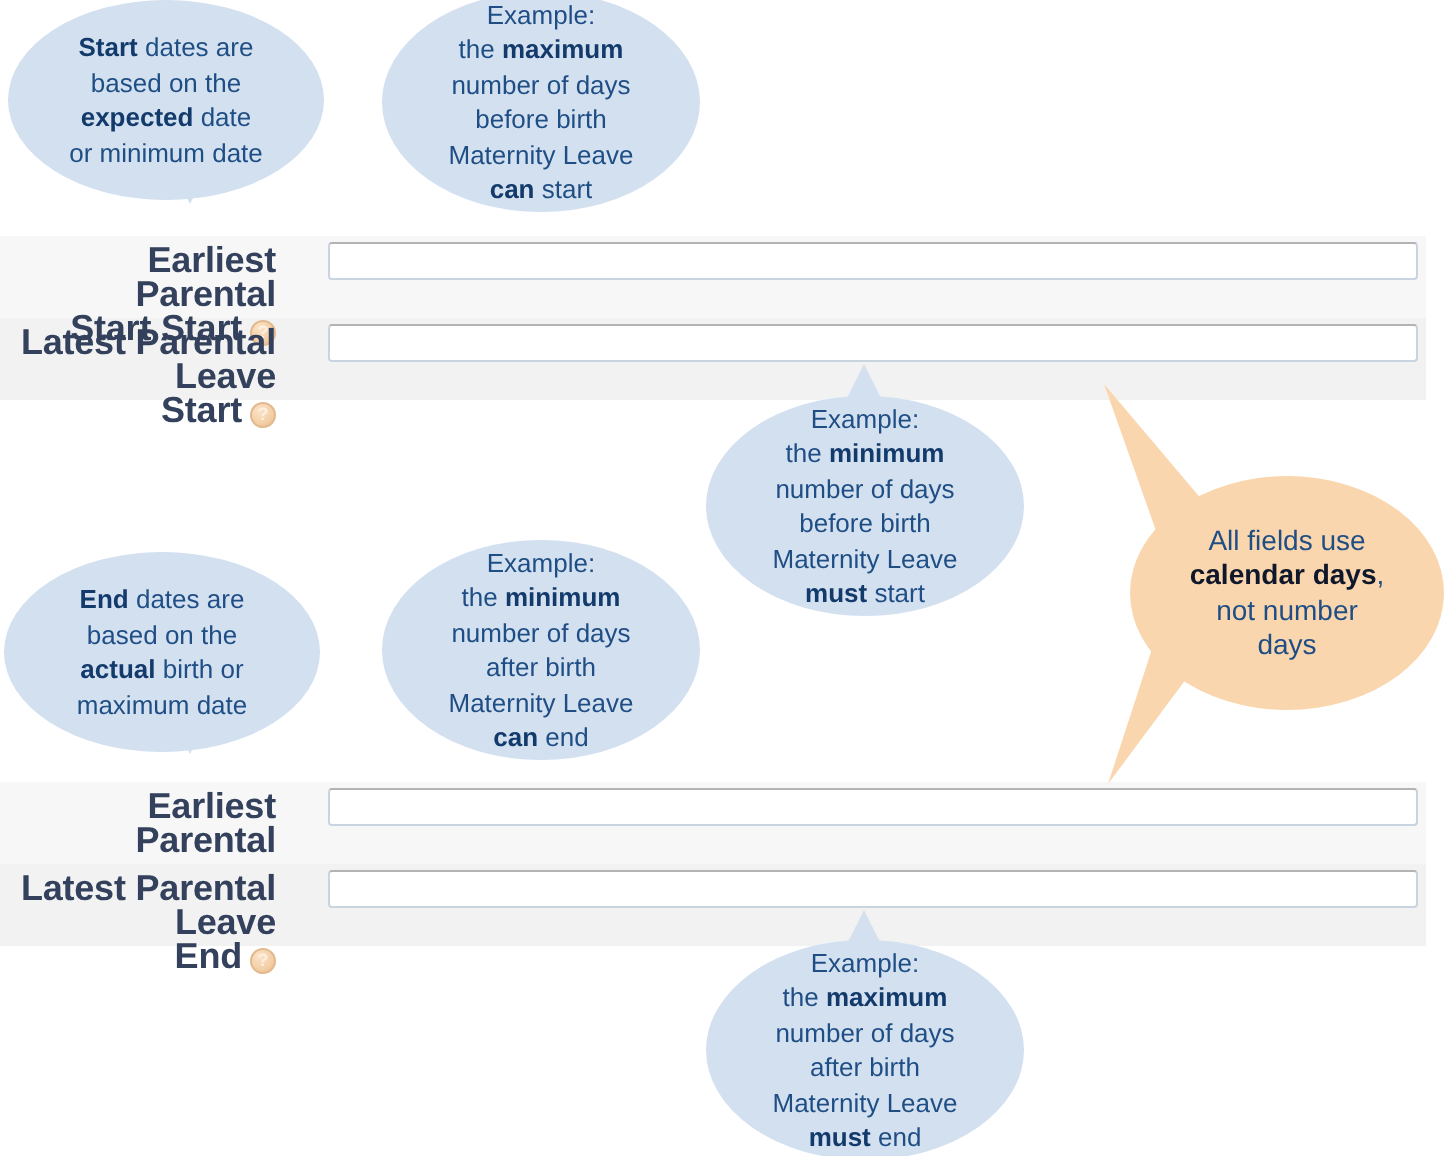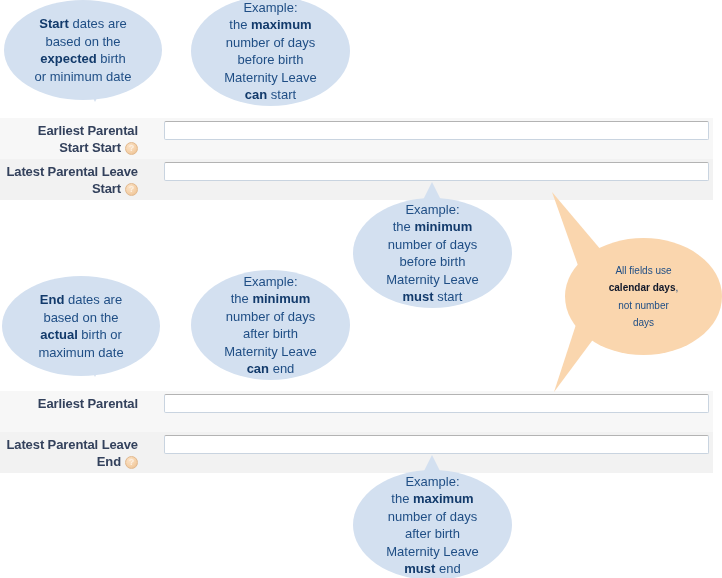--- a/index.html
+++ b/index.html
@@ -34,21 +34,21 @@
     left: 0;
     width: 713px;
     height: 40px;
     display: flex;
     align-items: flex-start;
   }
   .field-label {
     width: 140px;
     padding-right: 2px;
     text-align: right;
-    font-size: 13px;
+    font-size: 18px;
     font-weight: bold;
     color: #33415c;
     line-height: 17px;
     padding-top: 3px;
     letter-spacing: -0.1px;
   }
   .field-label .lbl-line { display: block; }
   .help-icon {
     display: inline-block;
     vertical-align: -3px;
@@ -122,21 +122,21 @@
     border-right: 11px solid transparent;
     border-bottom: 22px solid #d3e0f0;
   }
 
   
   .bubble-orange {
     position: absolute;
     background: #fad6ae;
     border-radius: 50%;
     color: #1f4e85;
-    font-size: 10px;
+    font-size: 14px;
     line-height: 17.5px;
     text-align: center;
     display: flex;
     align-items: center;
     justify-content: center;
     z-index: 5;
   }
   .bubble-orange b { color: #0f172a; font-weight: bold; }
   svg.orange-spikes {
     position: absolute;
@@ -163,21 +163,21 @@
 
   <svg class="orange-spikes" style="left:540px; top:192px;" width="120" height="210" viewBox="0 0 120 210">
     <polygon points="12,0 78,78 46,96" fill="#fad6ae"></polygon>
     <polygon points="14,200 72,122 44,108" fill="#fad6ae"></polygon>
   </svg>
 
   <div class="bubble" style="left:4px; top:0px; width:158px; height:100px;">
     <div class="btxt">
         <div><b>Start</b><span> dates are</span></div>
         <div><span>based on the</span></div>
-        <div><b>expected</b><span> birth</span></div>
+        <div><b>expected</b><span> date</span></div>
         <div><span>or minimum date</span></div>
       </div>
   </div>
 
   <div class="bubble" style="left:191px; top:-4px; width:159px; height:110px;">
     <div class="btxt">
         <div><span>Example:</span></div>
         <div><span>the </span><b>maximum</b></div>
         <div><span>number of days</span></div>
         <div><span>before birth</span></div>

